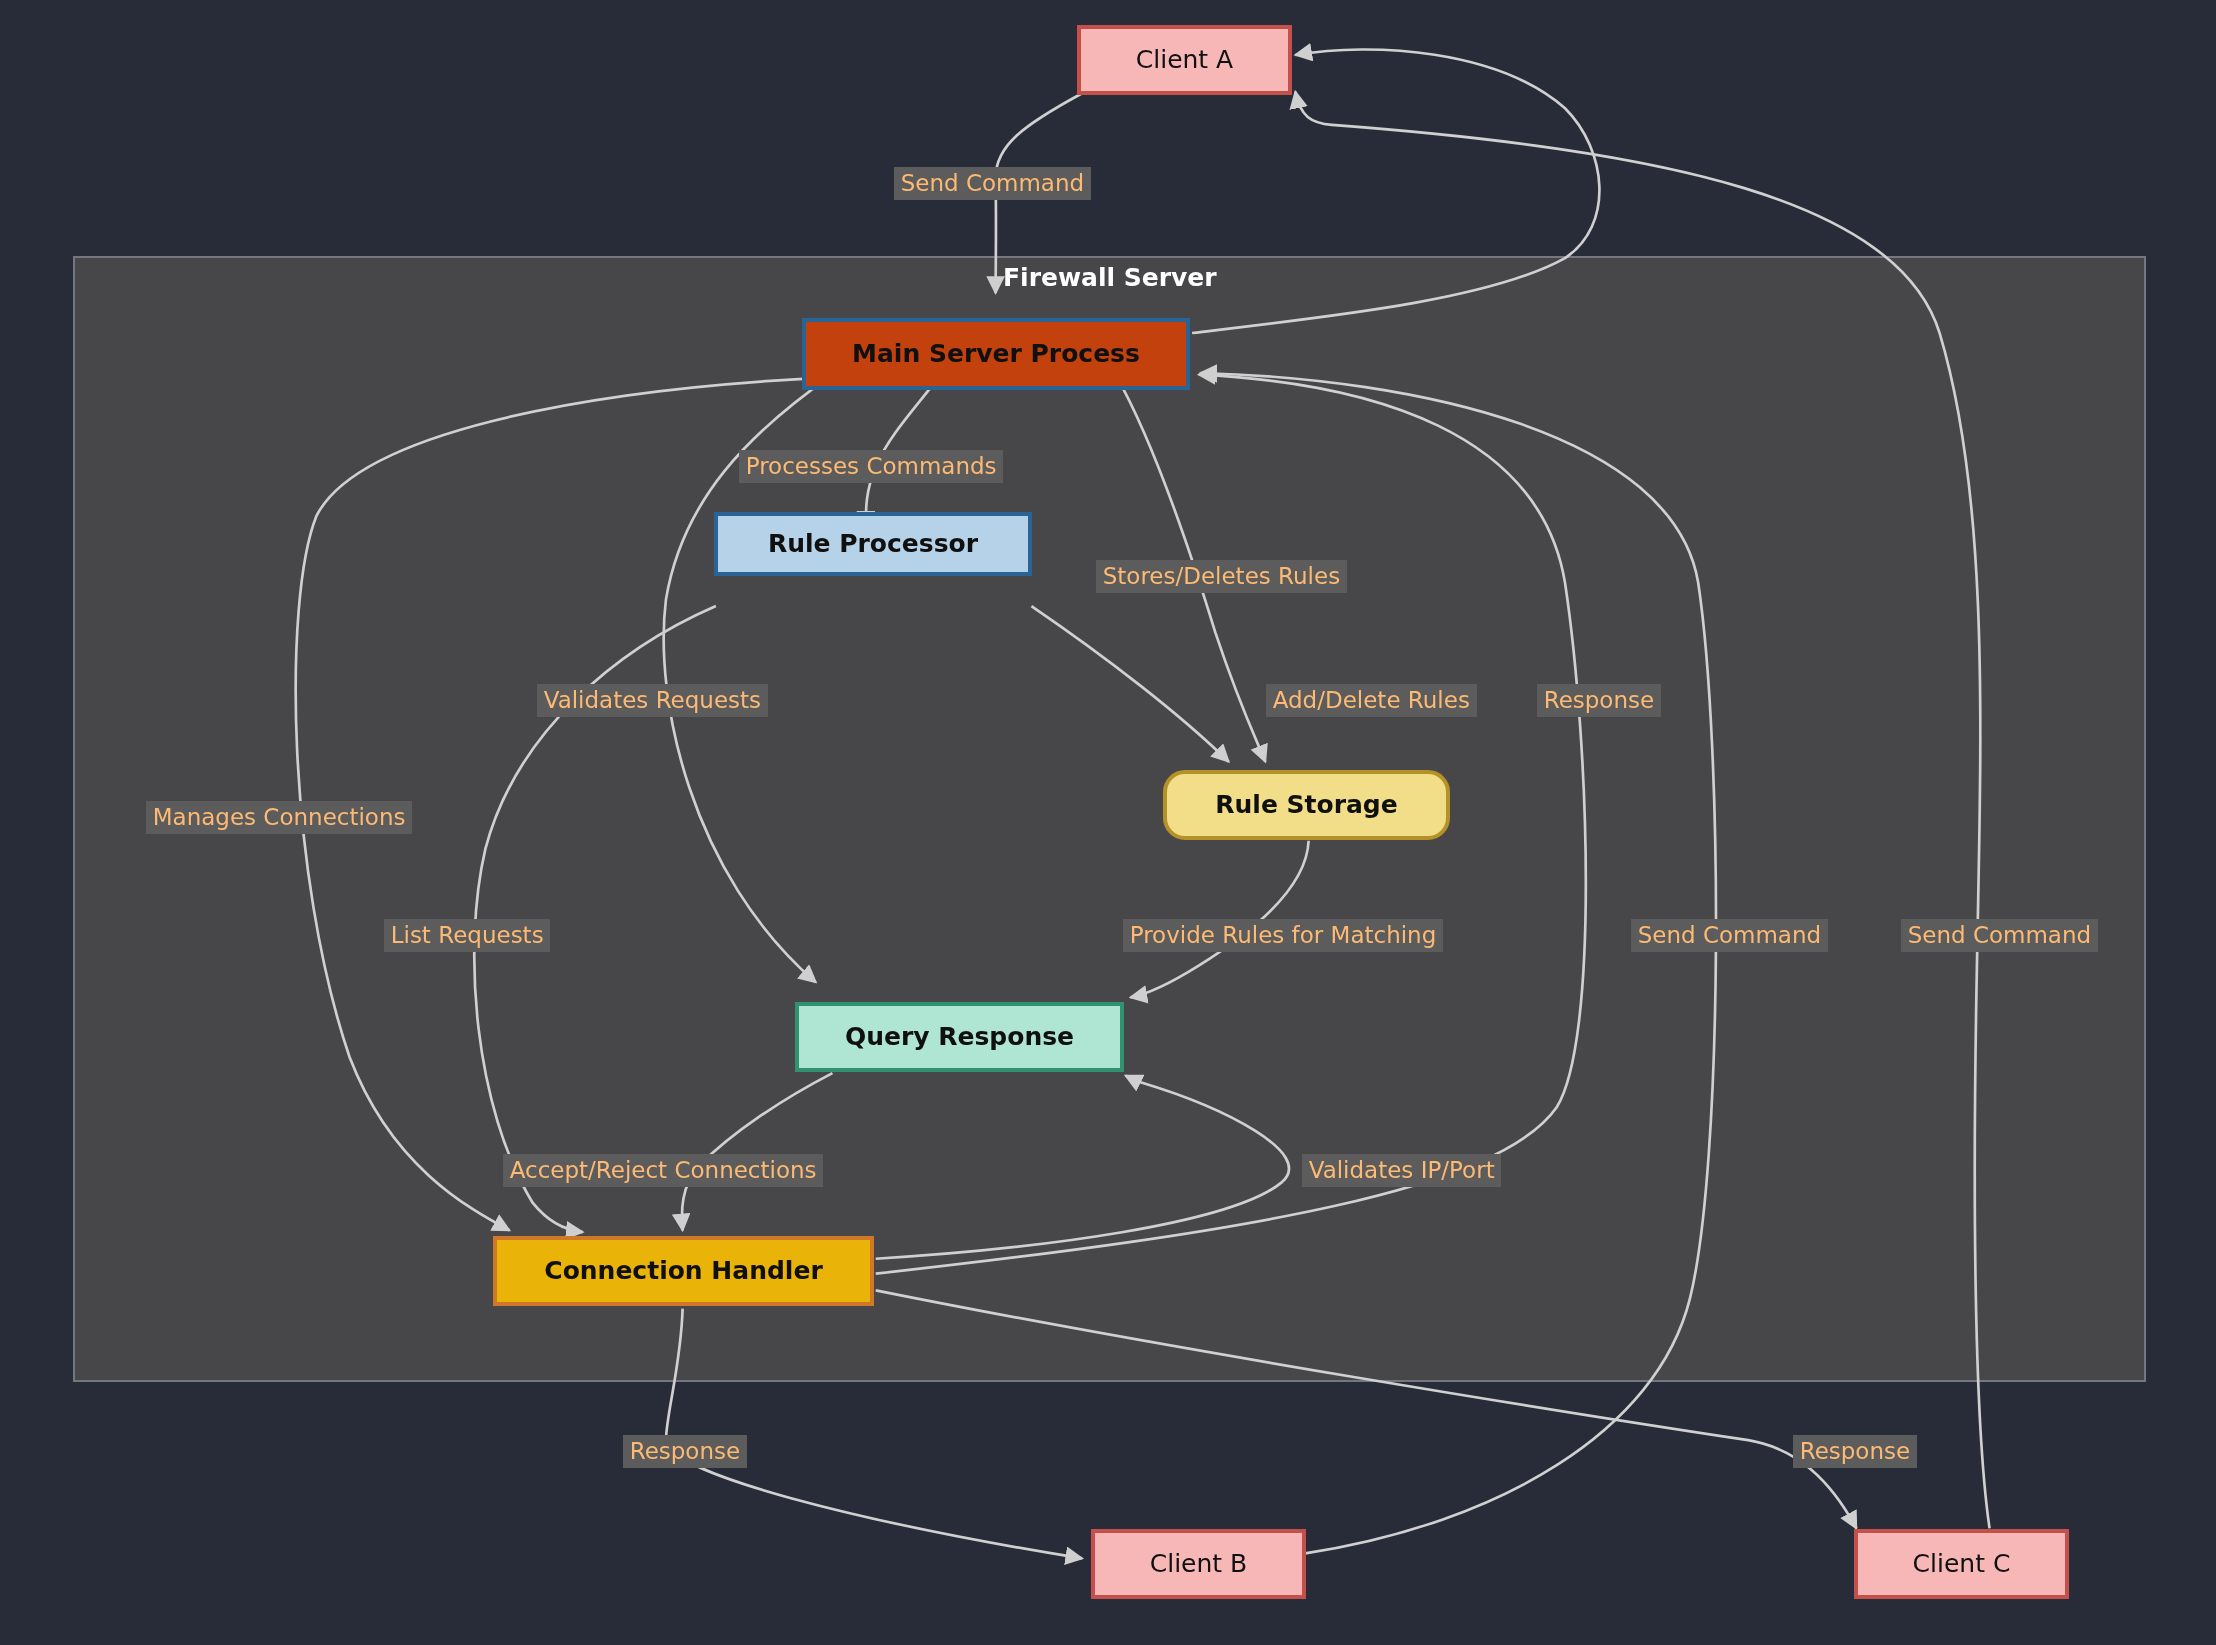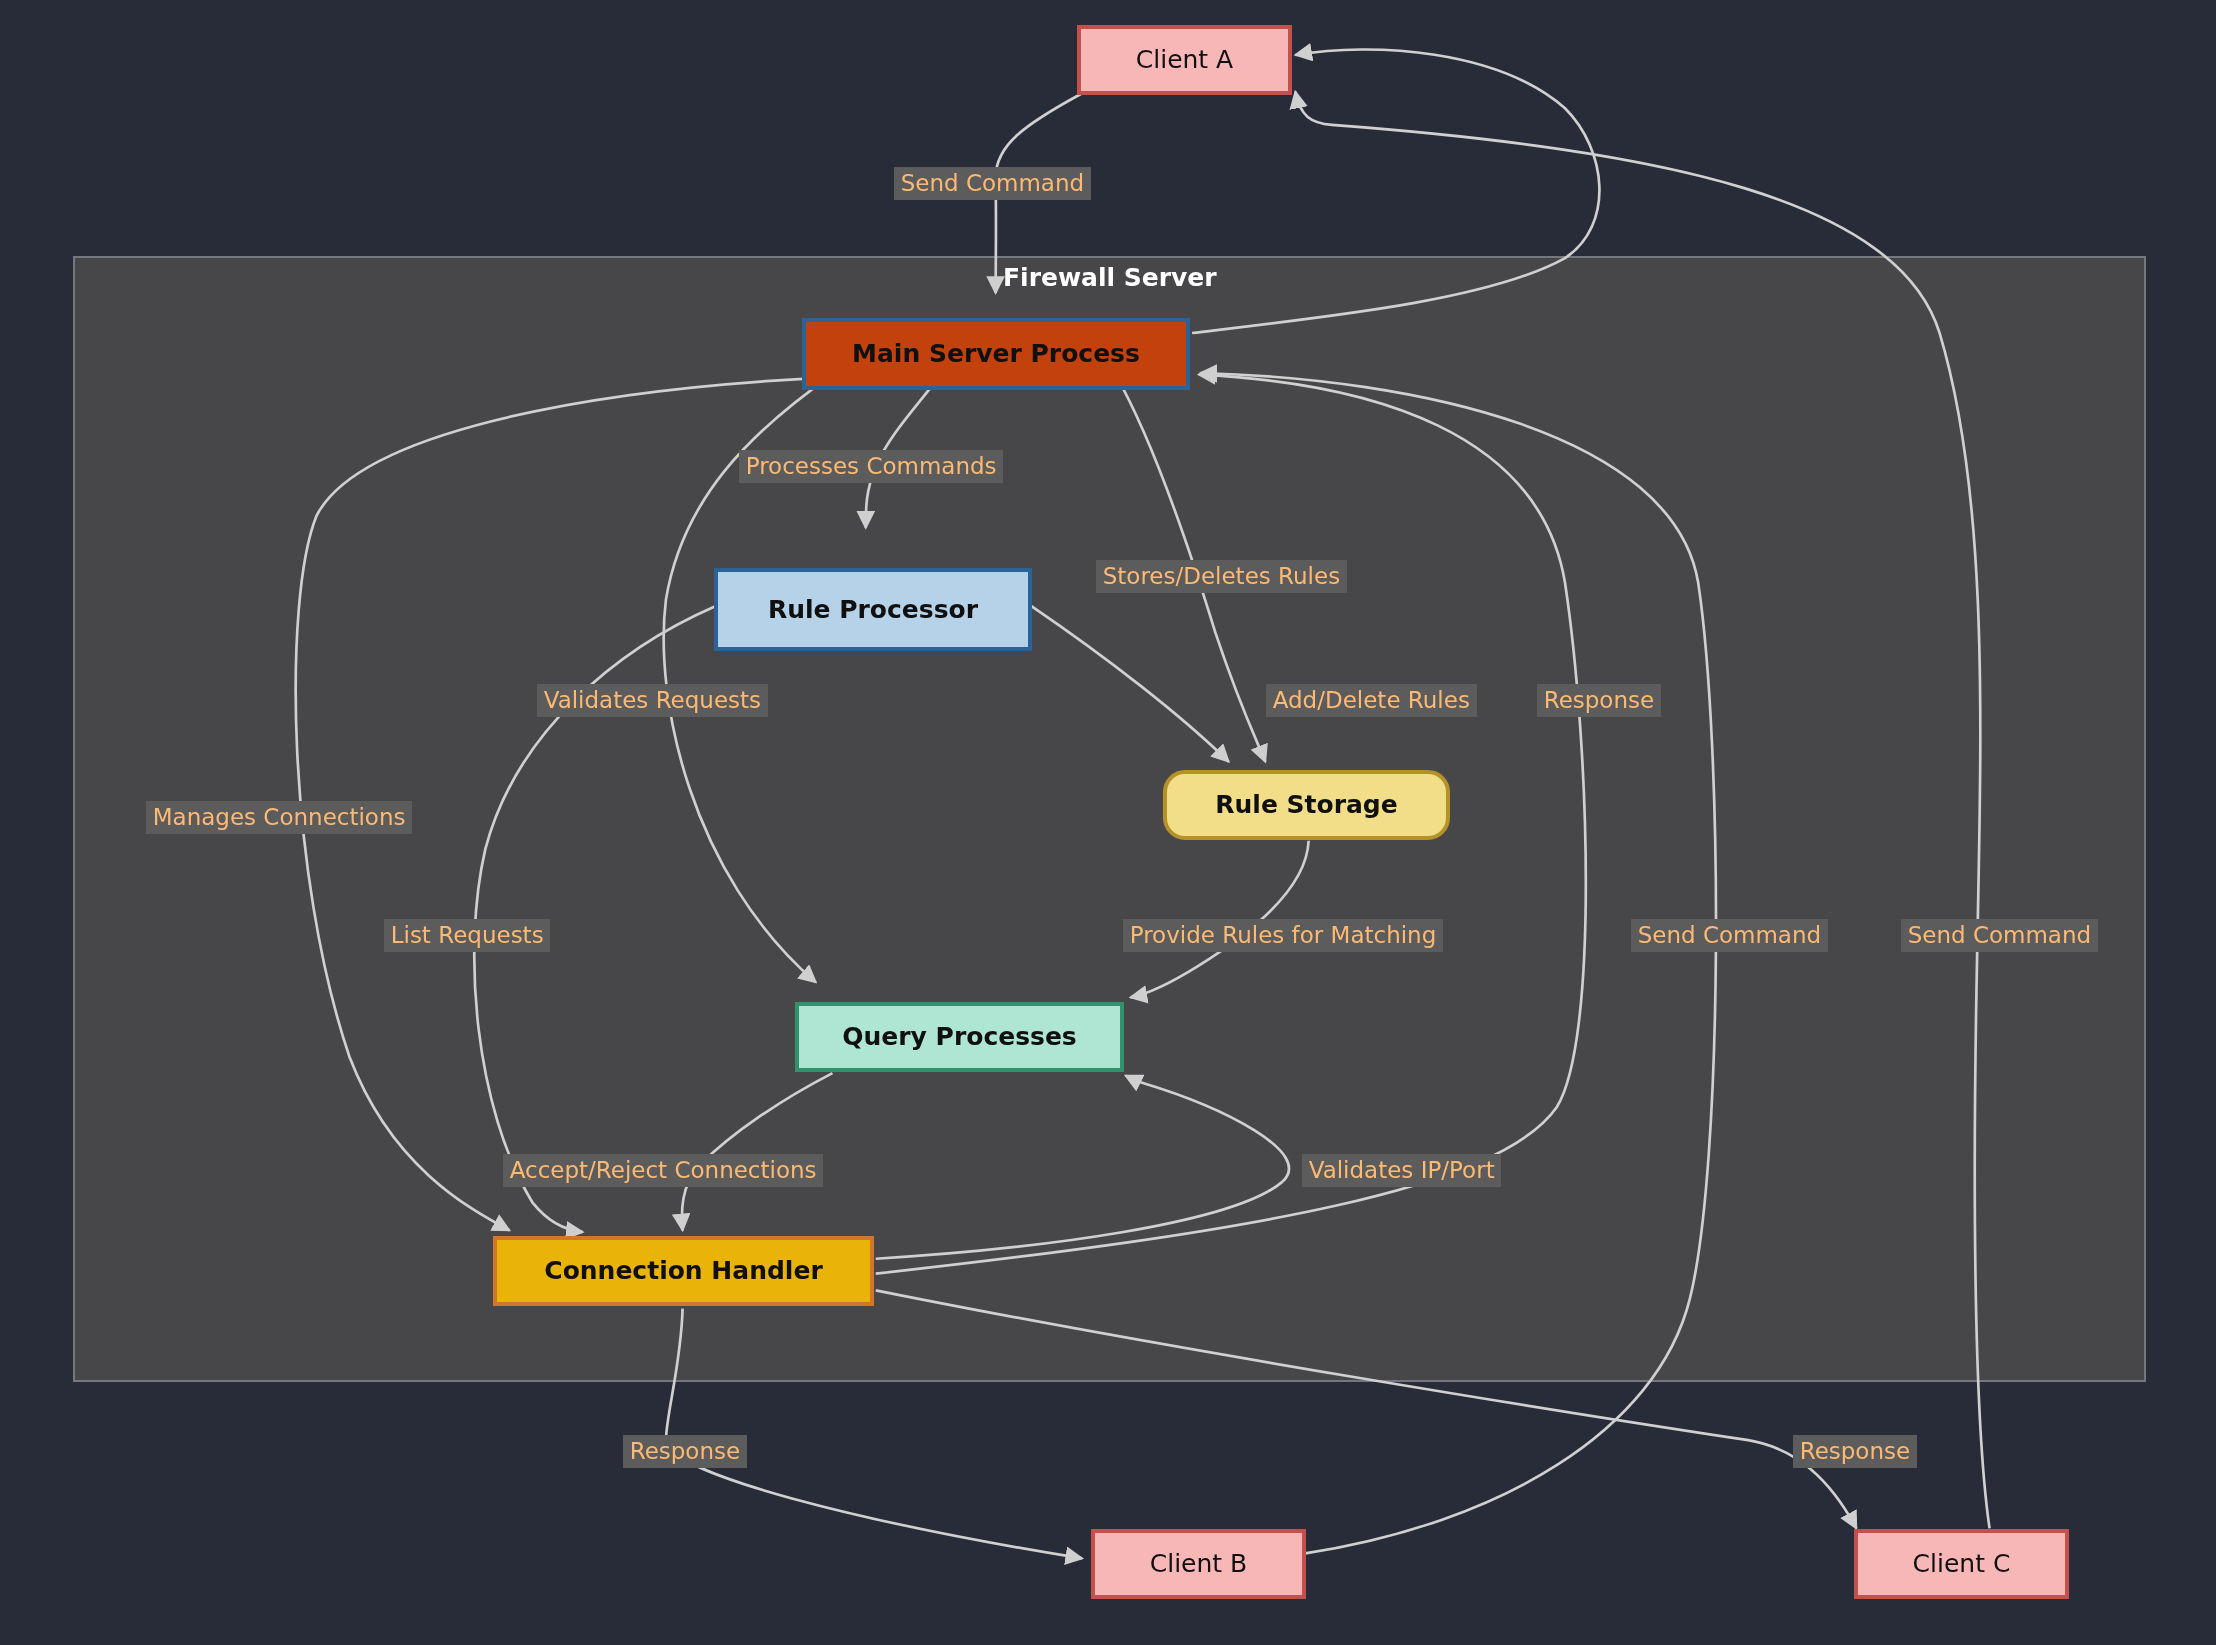--- a/index.html
+++ b/index.html
@@ -130,23 +130,23 @@
 
       <path d="M 2390 1836 C 2370 1700 2370 1400 2375 1150 C 2380 880 2390 600 2330 400 C 2280 240 2000 180 1600 150 C 1575 148 1562 140 1556 110"></path>
 
       <path d="M 1432 400 C 1600 380 1790 360 1880 310 C 1940 270 1930 180 1880 130 C 1800 60 1650 50 1556 66"></path>
     </g>
   </svg>
 
   <div id="nodes-layer">
       <div class="node node-client" style="left: 1077px; top: 25px; width: 215px; height: 70px; background: rgb(247, 183, 183); border-color: rgb(196, 80, 76);">Client A</div>
       <div class="node node-main bold" style="left: 802px; top: 301px; width: 388px; height: 72px; background: #c2410c; border-color: rgb(42, 100, 150); margin-top: 17px;">Main Server Process</div>
-      <div class="node node-rulep bold" style="left: 714px; top: 568px; width: 318px; height: 83px; background: rgb(182, 210, 232); border-color: rgb(42, 100, 150);">Rule Processor</div>
+      <div class="node node-rulep bold" style="left: 714px; top: 512px; width: 318px; height: 64px; background: rgb(182, 210, 232); border-color: rgb(42, 100, 150);">Rule Processor</div>
       <div class="node node-storage bold" style="left: 1163px; top: 770px; width: 287px; height: 70px; background: rgb(242, 222, 137); border-color: rgb(180, 146, 40); border-radius: 22px;">Rule Storage</div>
-      <div class="node node-validator bold" style="left: 795px; top: 1002px; width: 329px; height: 70px; background: rgb(174, 229, 211); border-color: rgb(49, 146, 111);">Query Processes</div>
+      <div class="node node-validator bold" style="left: 795px; top: 1002px; width: 329px; height: 70px; background: rgb(174, 229, 211); border-color: rgb(49, 146, 111);">Query Response</div>
       <div class="node node-handler bold" style="left: 493px; top: 1236px; width: 381px; height: 70px; background: #eab308; border-color: rgb(209, 119, 42);">Connection Handler</div>
       <div class="node node-client" style="left: 1091px; top: 1529px; width: 215px; height: 70px; background: rgb(247, 183, 183); border-color: rgb(196, 80, 76);">Client B</div>
       <div class="node node-client" style="left: 1854px; top: 1529px; width: 215px; height: 70px; background: rgb(247, 183, 183); border-color: rgb(196, 80, 76);">Client C</div>
     </div>
   <div id="labels-layer">
       <div class="edge-label" style="left: 894px; top: 167px;">Send Command</div>
       <div class="edge-label" style="left: 739px; top: 450px;">Processes Commands</div>
       <div class="edge-label" style="left: 1096px; top: 560px;">Stores/Deletes Rules</div>
       <div class="edge-label" style="left: 537px; top: 684px;">Validates Requests</div>
       <div class="edge-label" style="left: 1266px; top: 684px;">Add/Delete Rules</div>

